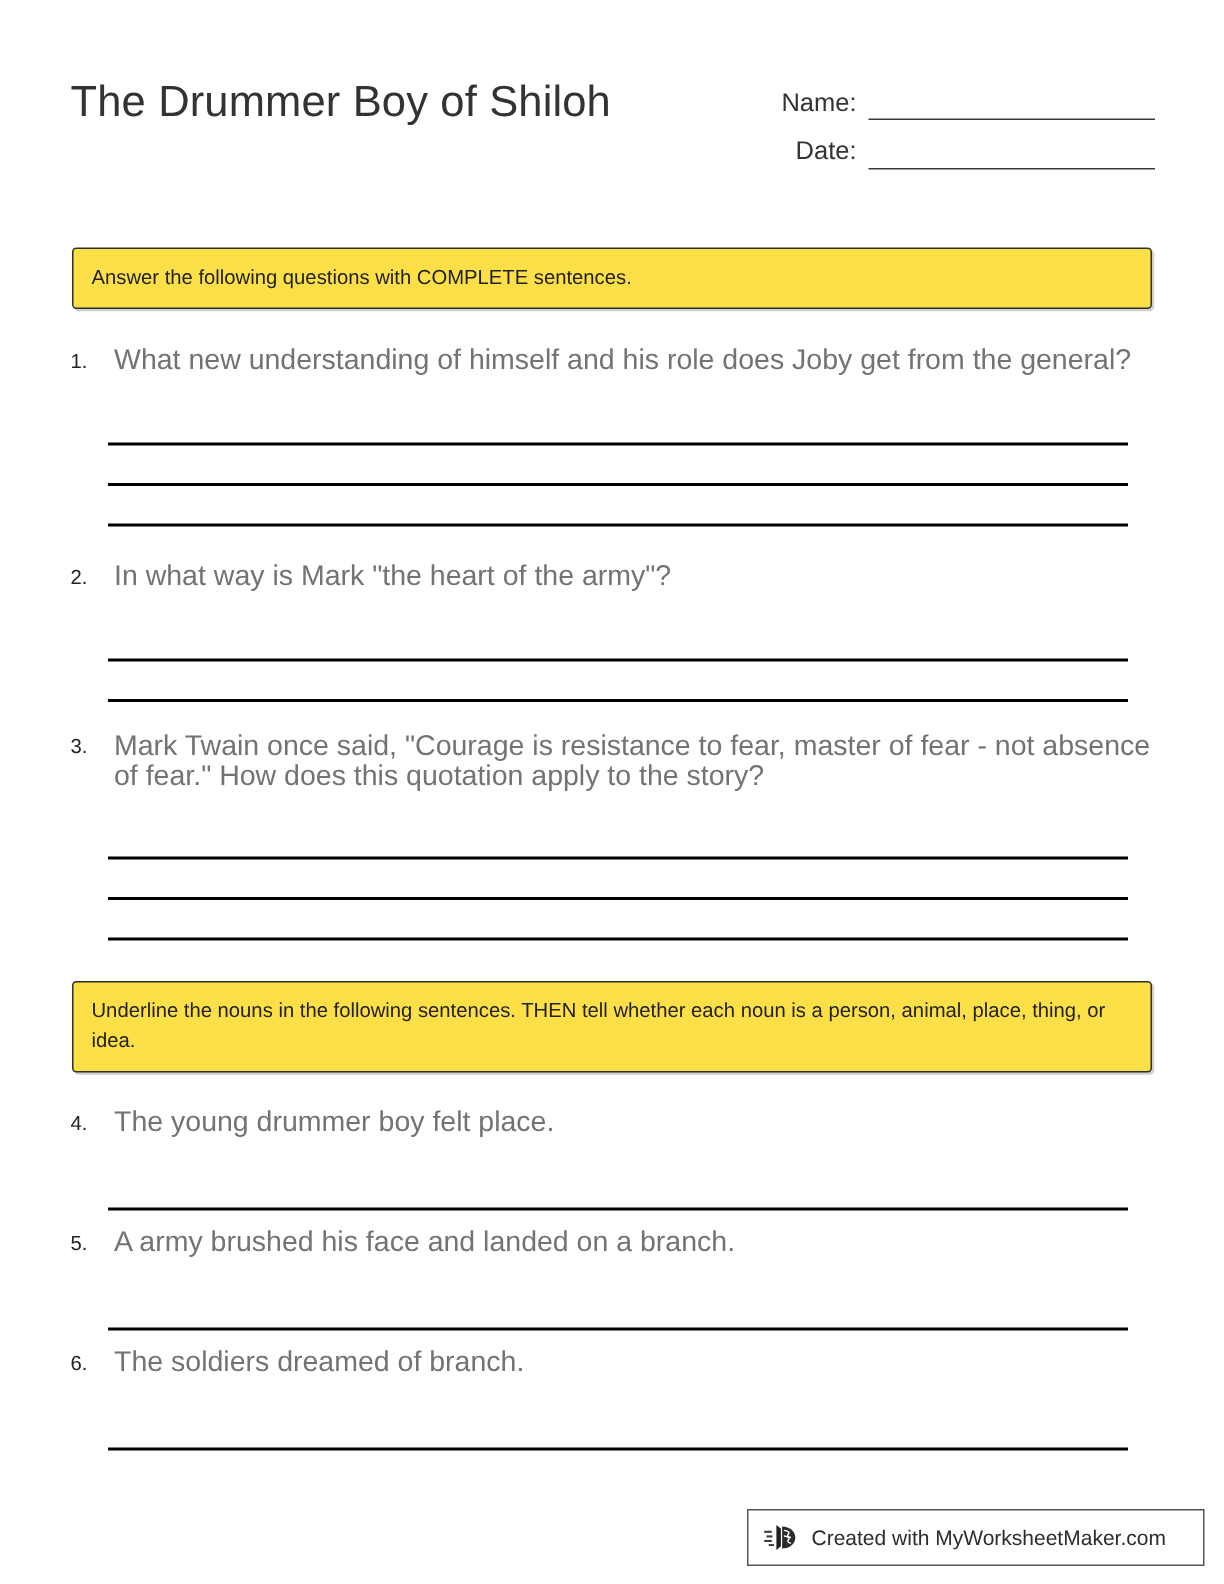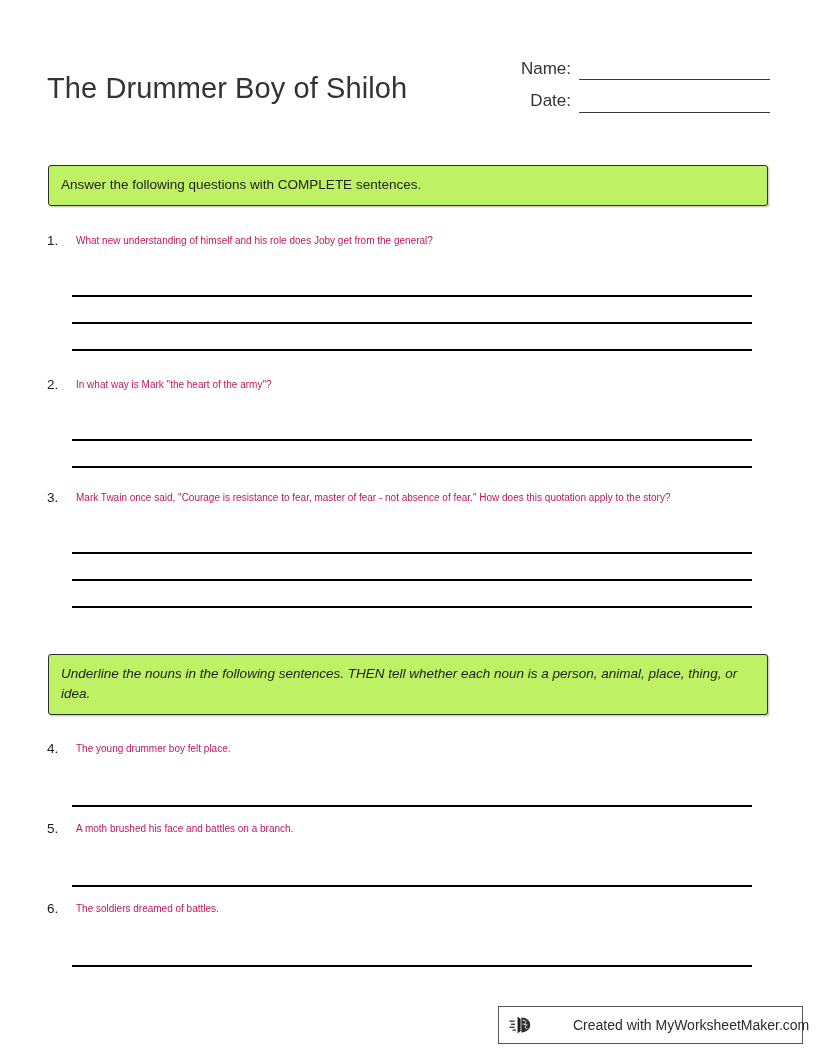--- a/index.html
+++ b/index.html
@@ -34,21 +34,20 @@
   .worksheet-title {
     position: absolute;
     left: 47px;
     top: 50px;
     font-size: 29px;
     font-weight: 400;
     color: #333333;
     letter-spacing: 0.1px;
     line-height: 36px;
     white-space: nowrap;
-    margin-top: 20px;
   }
   .namedate {
     position: absolute;
     left: 498px;
     top: 48px;
     width: 272px;
   }
   .nd-row {
     position: relative;
     height: 32px;
@@ -72,53 +71,53 @@
   }
 
   
   .instruction-box {
     position: absolute;
     left: 48px;
     width: 720px;
     box-sizing: border-box;
     border: 1px solid #2e2e2e;
     border-radius: 3px;
-    background: #bef264;
+    background: #fde047;
     box-shadow: 1.5px 1.5px 0 rgba(120,120,120,0.35);
     padding: 9px 12px 10px 12px;
   }
   .instruction-text {
     font-size: 13.5px;
     line-height: 20px;
     color: #222222;
   }
   #instr-1 { top: 165px; }
-  #instr-2 { top: 654px; font-style: italic; }
+  #instr-2 { top: 654px; }
 
   
   .question {
     position: absolute;
     left: 47px;
     width: 722px;
   }
   .q-head {
     display: flex;
     align-items: flex-start;
   }
   .q-num {
     width: 29px;
     flex: 0 0 29px;
     font-size: 13.5px;
     line-height: 19px;
     color: #222222;
   }
   .q-text {
-    font-size: 10px;
+    font-size: 19px;
     line-height: 19.5px;
-    color: #be185d;
+    color: #737373;
     flex: 1 1 auto;
     padding-right: 2px;
   }
   .answer-lines {
     position: relative;
     margin-left: 25px;
   }
   .answer-line {
     height: 25px;
     border-bottom: 2px solid #000000;
@@ -131,21 +130,20 @@
     left: 498px;
     top: 1006px;
     width: 305px;
     height: 38px;
     box-sizing: border-box;
     border: 1px solid #555555;
     background: #ffffff;
     display: flex;
     align-items: center;
     padding-left: 10px;
-    gap: 32px;
   }
   .badge-logo {
     width: 26px;
     height: 24px;
     flex: 0 0 26px;
     margin-right: 6px;
     display: block;
   }
   .badge-text {
     font-size: 14px;
@@ -223,31 +221,31 @@
       <span class="q-text">The young drummer boy felt place.</span>
     </div>
     <div class="answer-lines" style="margin-top:21px;">
       <div class="answer-line"></div>
     </div>
   </div>
 
   <div class="question" style="top:819px;">
     <div class="q-head">
       <span class="q-num">5.</span>
-      <span class="q-text">A moth brushed his face and battles on a branch.</span>
+      <span class="q-text">A army brushed his face and landed on a branch.</span>
     </div>
     <div class="answer-lines" style="margin-top:21px;">
       <div class="answer-line"></div>
     </div>
   </div>
 
   <div class="question" style="top:899px;">
     <div class="q-head">
       <span class="q-num">6.</span>
-      <span class="q-text">The soldiers dreamed of battles.</span>
+      <span class="q-text">The soldiers dreamed of branch.</span>
     </div>
     <div class="answer-lines" style="margin-top:21px;">
       <div class="answer-line"></div>
     </div>
   </div>
 
   <div class="footer-badge">
     <svg class="badge-logo" viewBox="0 0 26 24">
       <g fill="#3a3a3a">
         <rect x="0.5" y="7.5" width="5" height="1.4"></rect>

